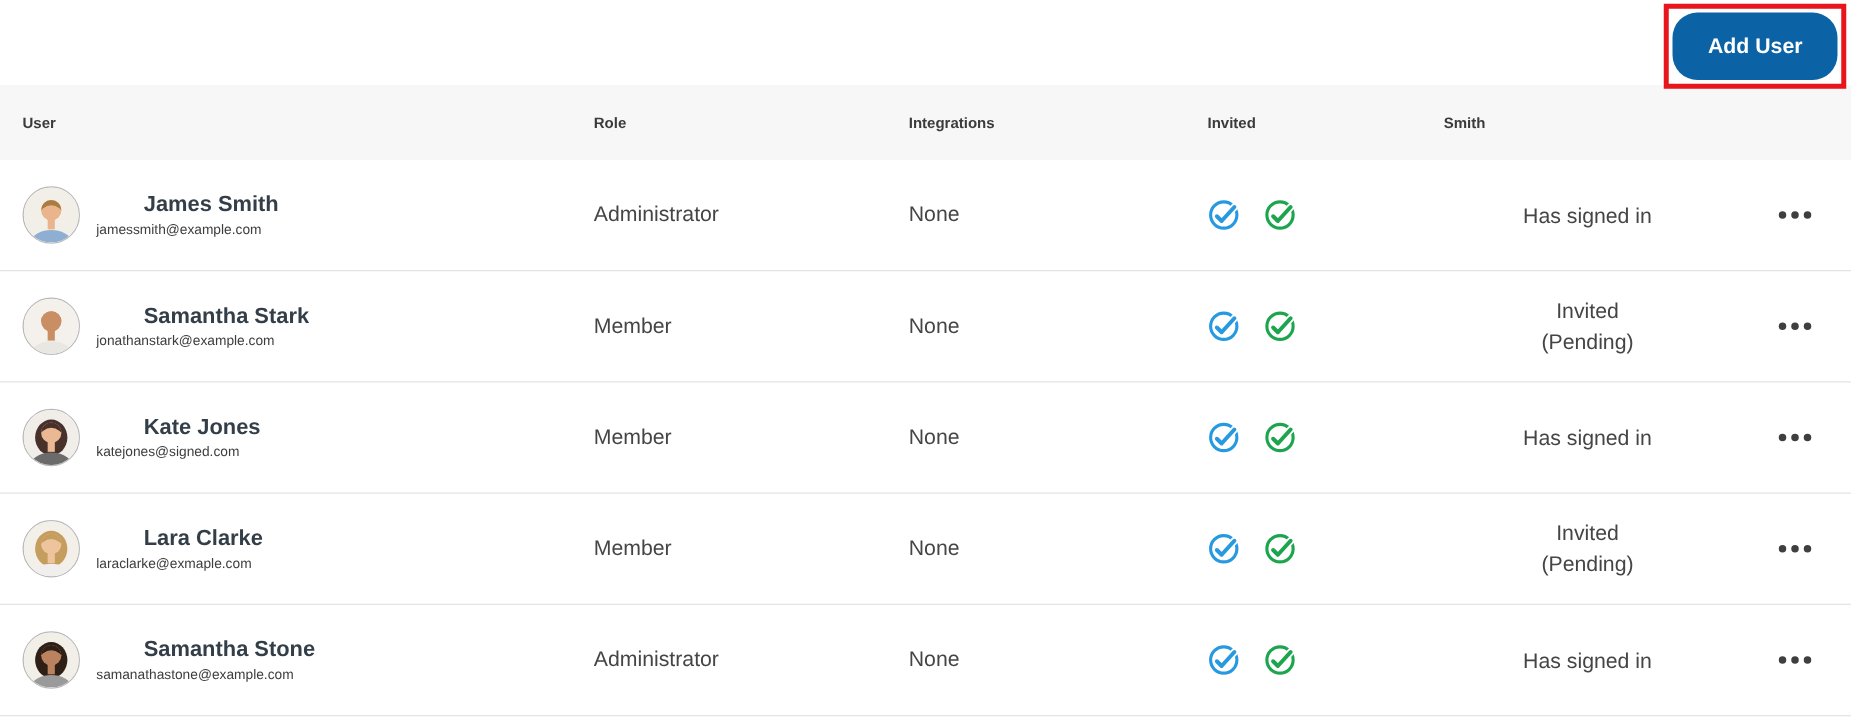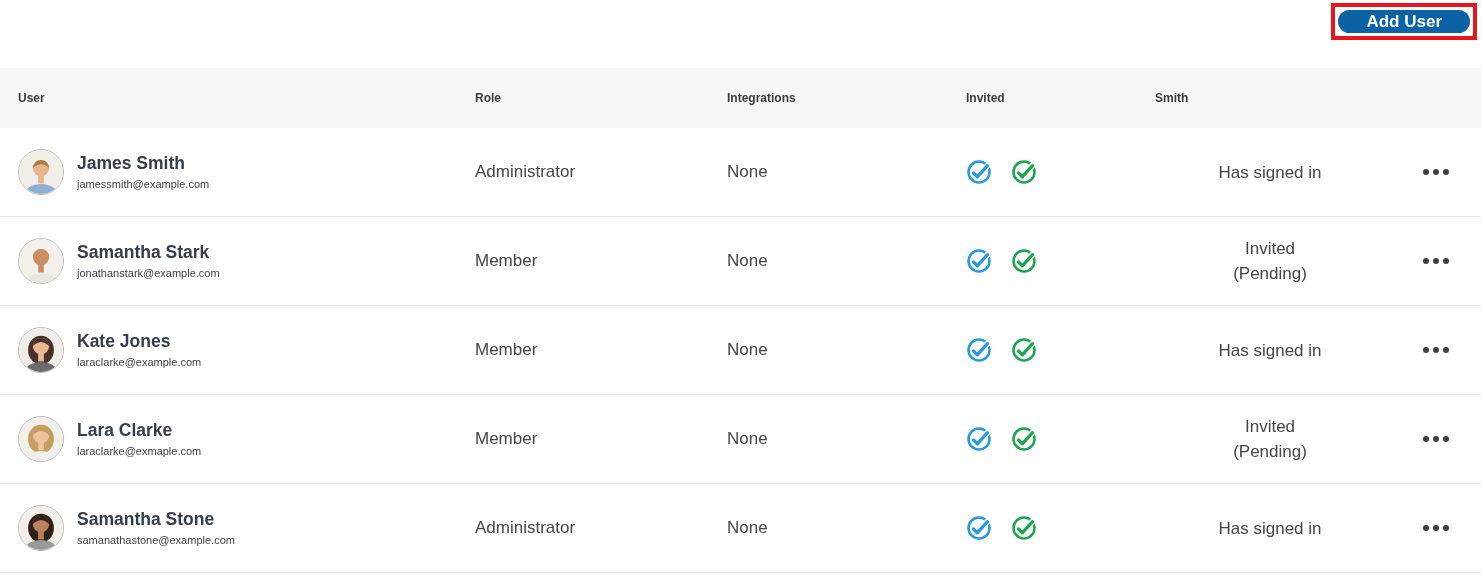--- a/index.html
+++ b/index.html
@@ -11,34 +11,34 @@
     --row-border:#e4e4e4;
   }
   *{box-sizing:border-box;margin:0;padding:0;}
   html,body{background:#fff;}
   body{font-family:"Liberation Sans","DejaVu Sans",sans-serif;color:#454545;}
   .page{position:relative;width:1481px;height:582px;background:#fff;overflow:hidden;}
 
   
   .topbar{position:relative;height:68px;}
   .highlight-box{position:absolute;top:3px;right:4px;padding:3px;border:4px solid var(--highlight-red);}
-  .add-user-btn{display:flex;align-items:center;justify-content:center;height:23px;padding:0 28px;
+  .add-user-btn{display:flex;align-items:center;justify-content:center;height:54px;padding:0 28px;
     background:var(--button-blue);color:#fff;font-weight:700;font-size:17px;border:none;
     border-radius:20px;cursor:pointer;font-family:inherit;white-space:nowrap;}
 
   
   .grid-cols{display:grid;grid-template-columns:457px 252px 239px 189px 230px 1fr;align-items:center;padding-left:18px;}
   .thead{height:60px;background:var(--header-bg);font-size:12px;font-weight:700;color:#3b3b3b;}
   .trow{height:89px;border-bottom:1px solid var(--row-border);font-size:17px;color:#454545;}
 
   .user-cell{display:flex;align-items:center;gap:13px;}
   .avatar{width:46px;height:46px;border-radius:50%;overflow:hidden;border:1px solid #b9b9b9;flex:0 0 auto;}
   .avatar svg{display:block;width:100%;height:100%;}
   .user-text{display:flex;flex-direction:column;gap:5px;}
-  .user-name{font-size:17.5px;font-weight:700;color:#333e48;line-height:1.1;}
+  .user-name{font-size:17.5px;font-weight:700;color:#333e48;line-height:1.1;margin-left:38px;}
   .user-email{font-size:11px;color:#3d3d3d;line-height:1.1;}
 
   .licenses-cell{display:flex;align-items:center;gap:19px;}
   .check-icon{width:26px;height:26px;}
   .check-blue{color:var(--license-blue);}
   .check-green{color:var(--license-green);}
 
   .status-cell span{display:block;line-height:25px;text-align:center;}
 
   .actions-cell{margin-left:36px;}
@@ -160,21 +160,21 @@
           <rect width="46" height="46" fill="#f1eee9"></rect>
           <ellipse cx="23" cy="23" rx="13.5" ry="15" fill="#47312a"></ellipse>
           <rect x="20" y="24" width="6" height="11" fill="#eab893"></rect>
           <path d="M5,46 C9,32 37,32 41,46 Z" fill="#6b6b6b"></path>
           <circle cx="23" cy="19" r="8.5" fill="#eab893"></circle>
           <path d="M14.5 19 a8.5 8.5 0 0 1 17 0 l-1.5 -1.5 q-7 -5.5 -14 0 Z" fill="#47312a"></path>
         </svg>
       </div>
       <div class="user-text">
         <span class="user-name">Kate Jones</span>
-        <span class="user-email">laraclarke@example.com</span>
+        <span class="user-email">katejones@signed.com</span>
       </div>
     </div>
     <div>Member</div>
     <div>None</div>
     <div class="licenses-cell">
       <svg class="check-icon check-blue" viewBox="0 0 26 26">
         <circle cx="13" cy="13" r="10.5" fill="none" stroke="currentColor" stroke-width="2.5"></circle>
         <path d="M7.5 14 l3.8 3.8 L21.5 6.6" fill="none" stroke="#ffffff" stroke-width="6" stroke-linecap="round" stroke-linejoin="round"></path>
         <path d="M7.5 14 l3.8 3.8 L21.5 6.6" fill="none" stroke="currentColor" stroke-width="3.2" stroke-linecap="round" stroke-linejoin="round"></path>
       </svg>

